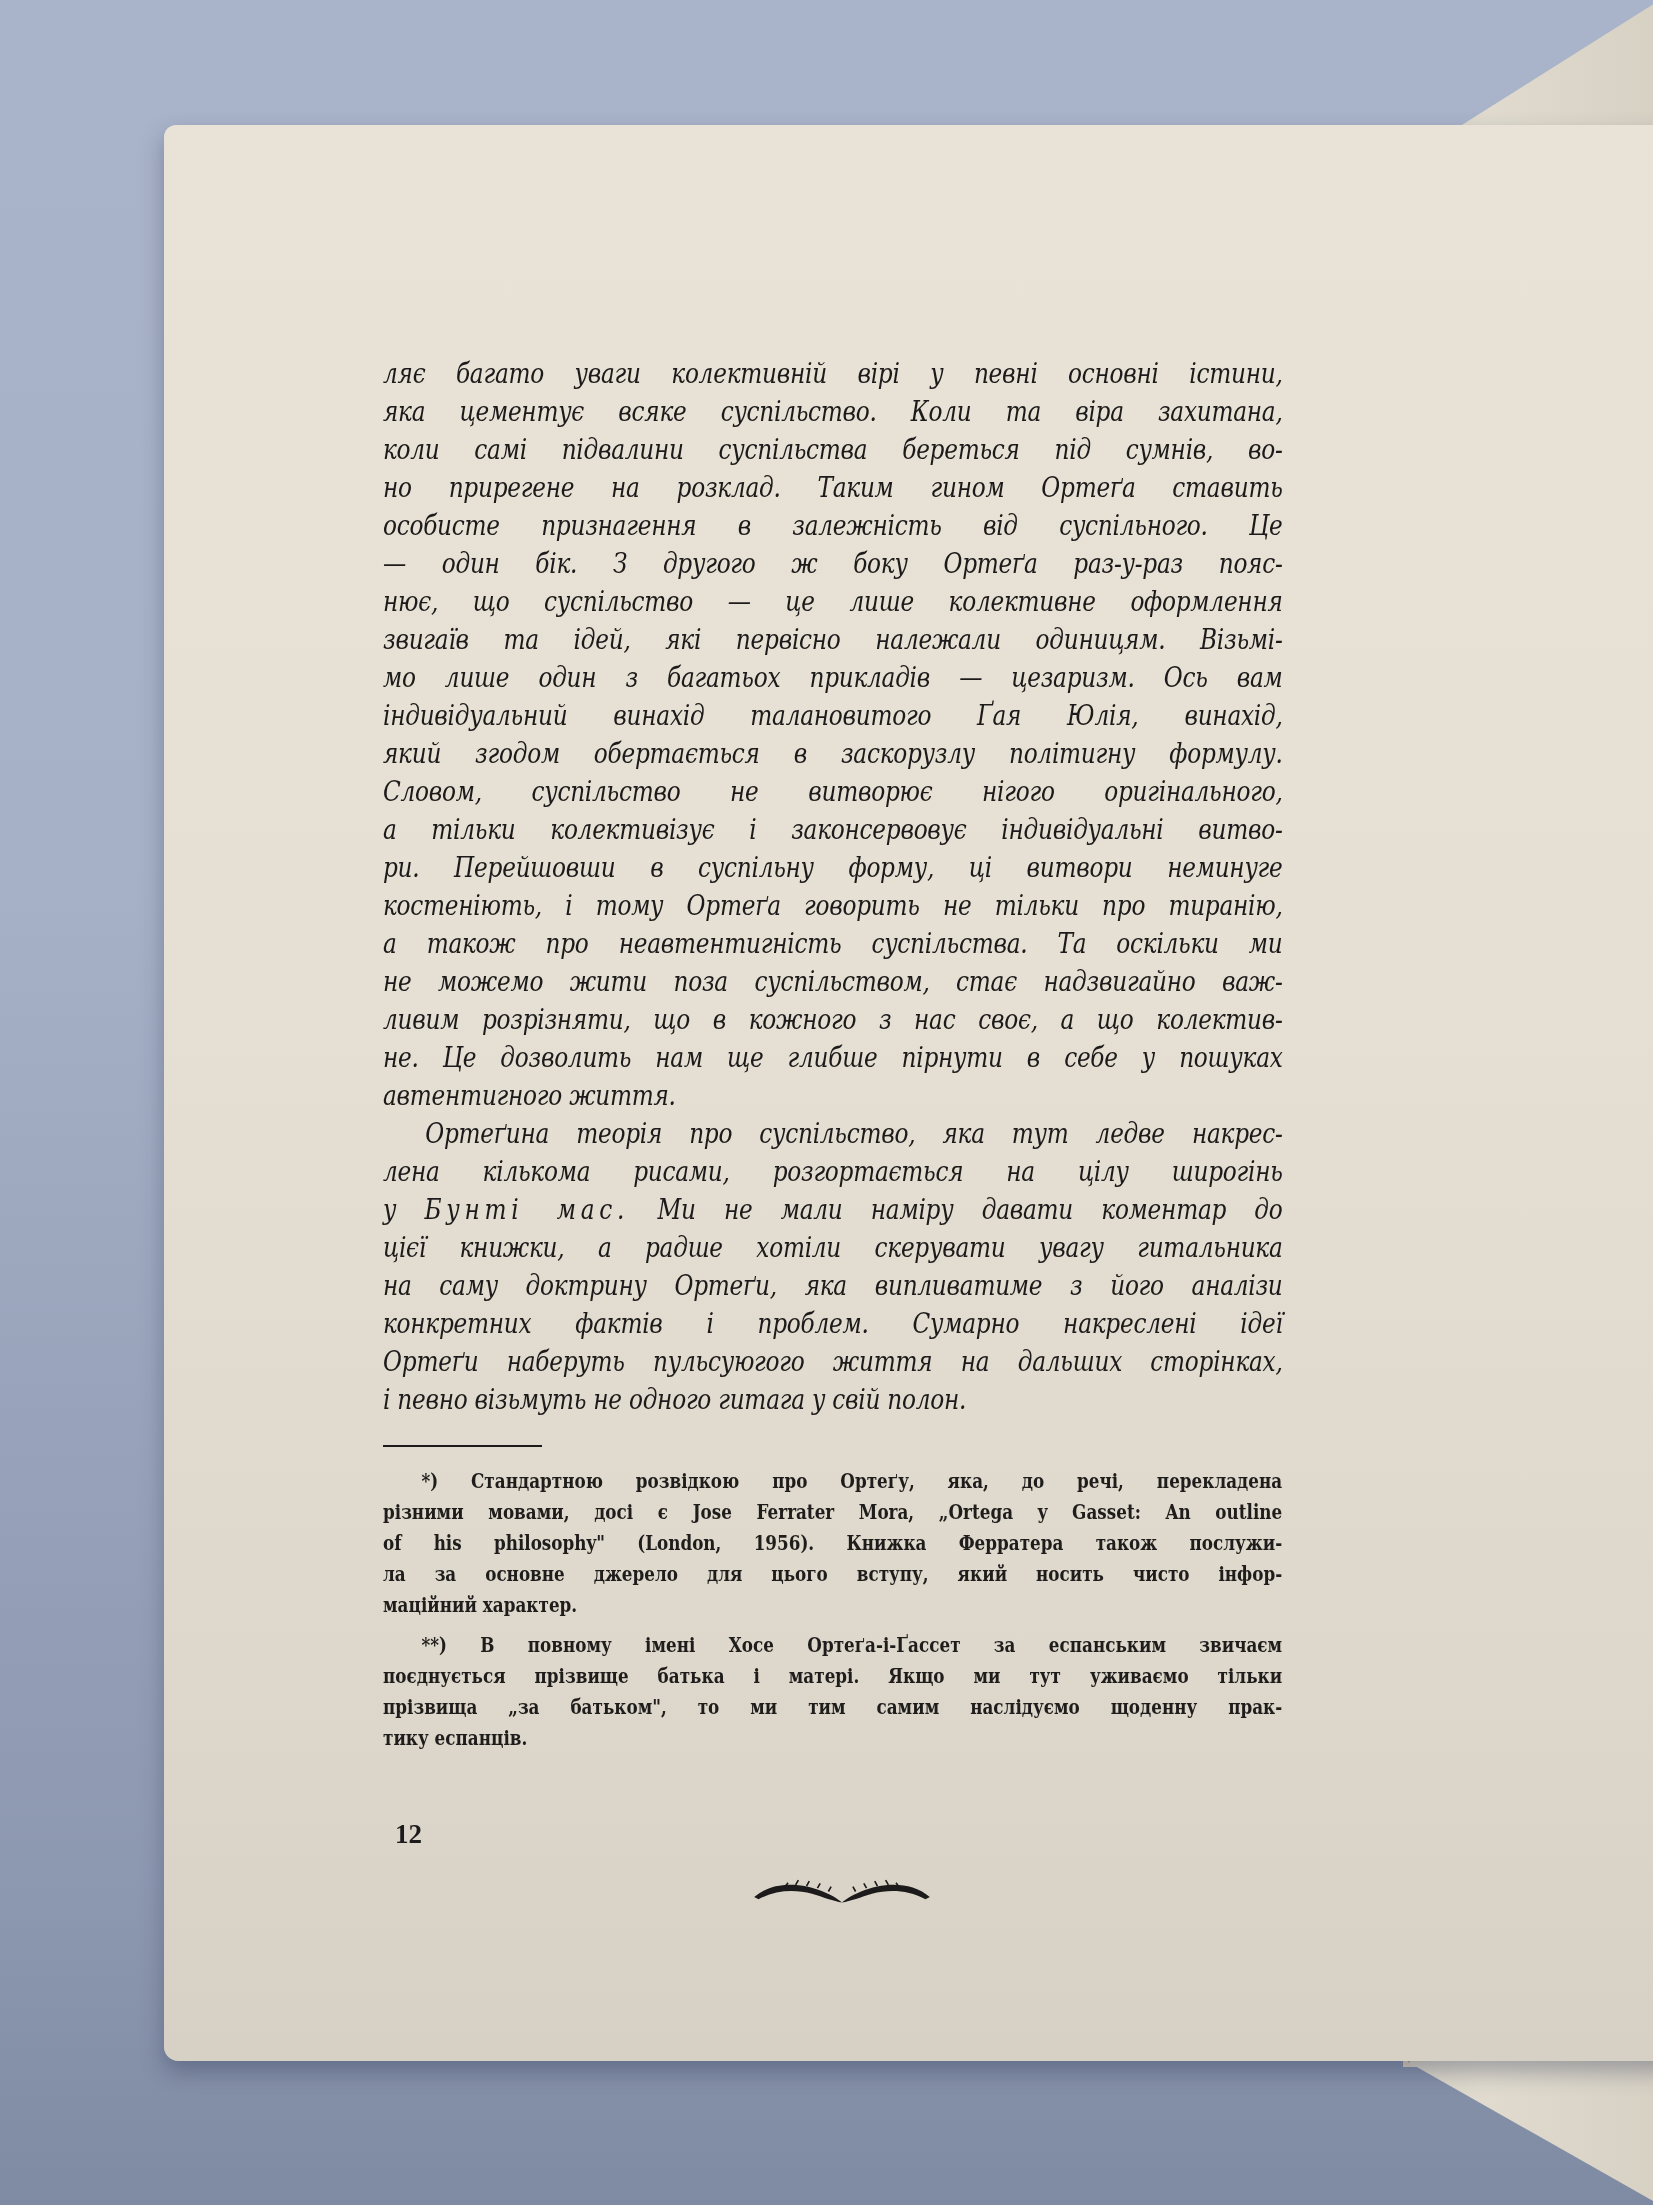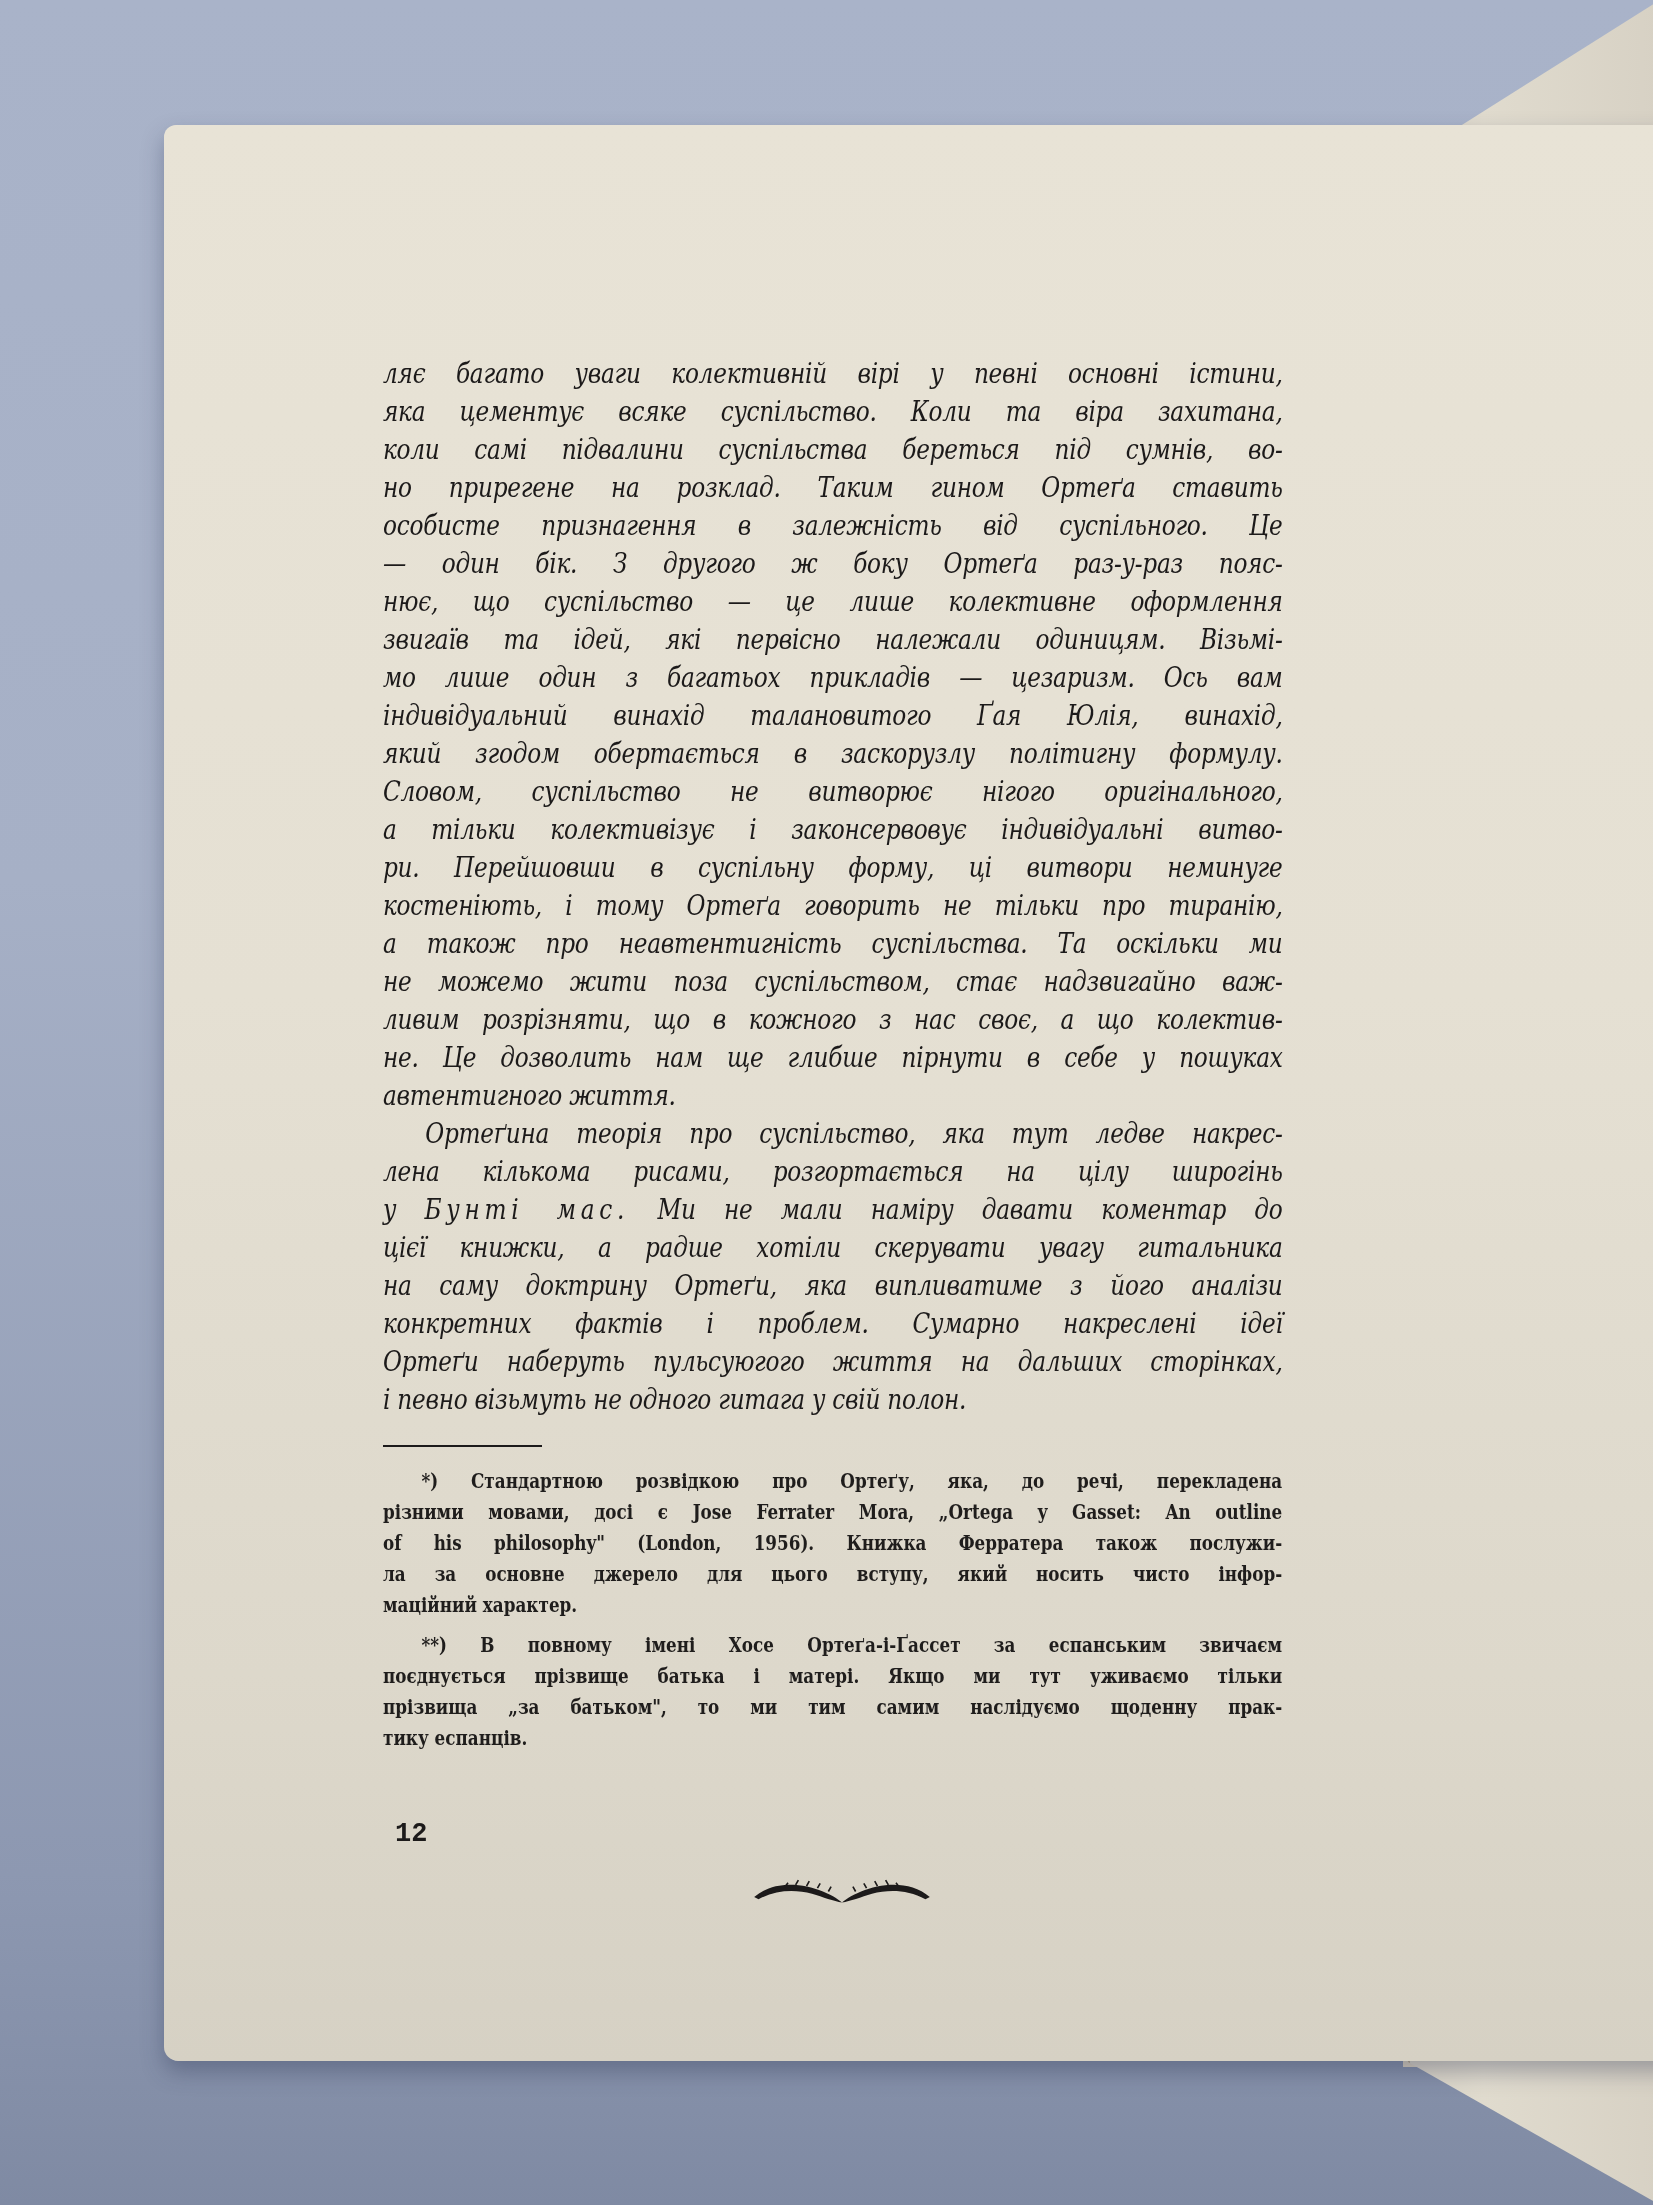--- a/index.html
+++ b/index.html
@@ -150,21 +150,21 @@
       left: 588px;
       top: 1750px;
       width: 180px;
       height: 33px;
       z-index: 4;
     }
     .page-number {
       position: absolute;
       left: 395px;
       top: 1819px;
-      font-family: Liberation Mono, monospace;
+      font-family: Liberation Serif, serif;
       font-weight: bold;
       font-size: 27px;
       color: #1c1a1a;
       z-index: 4;
     }
   </style>
 </head>
 <body>
 
 <div class="gutter"></div>

